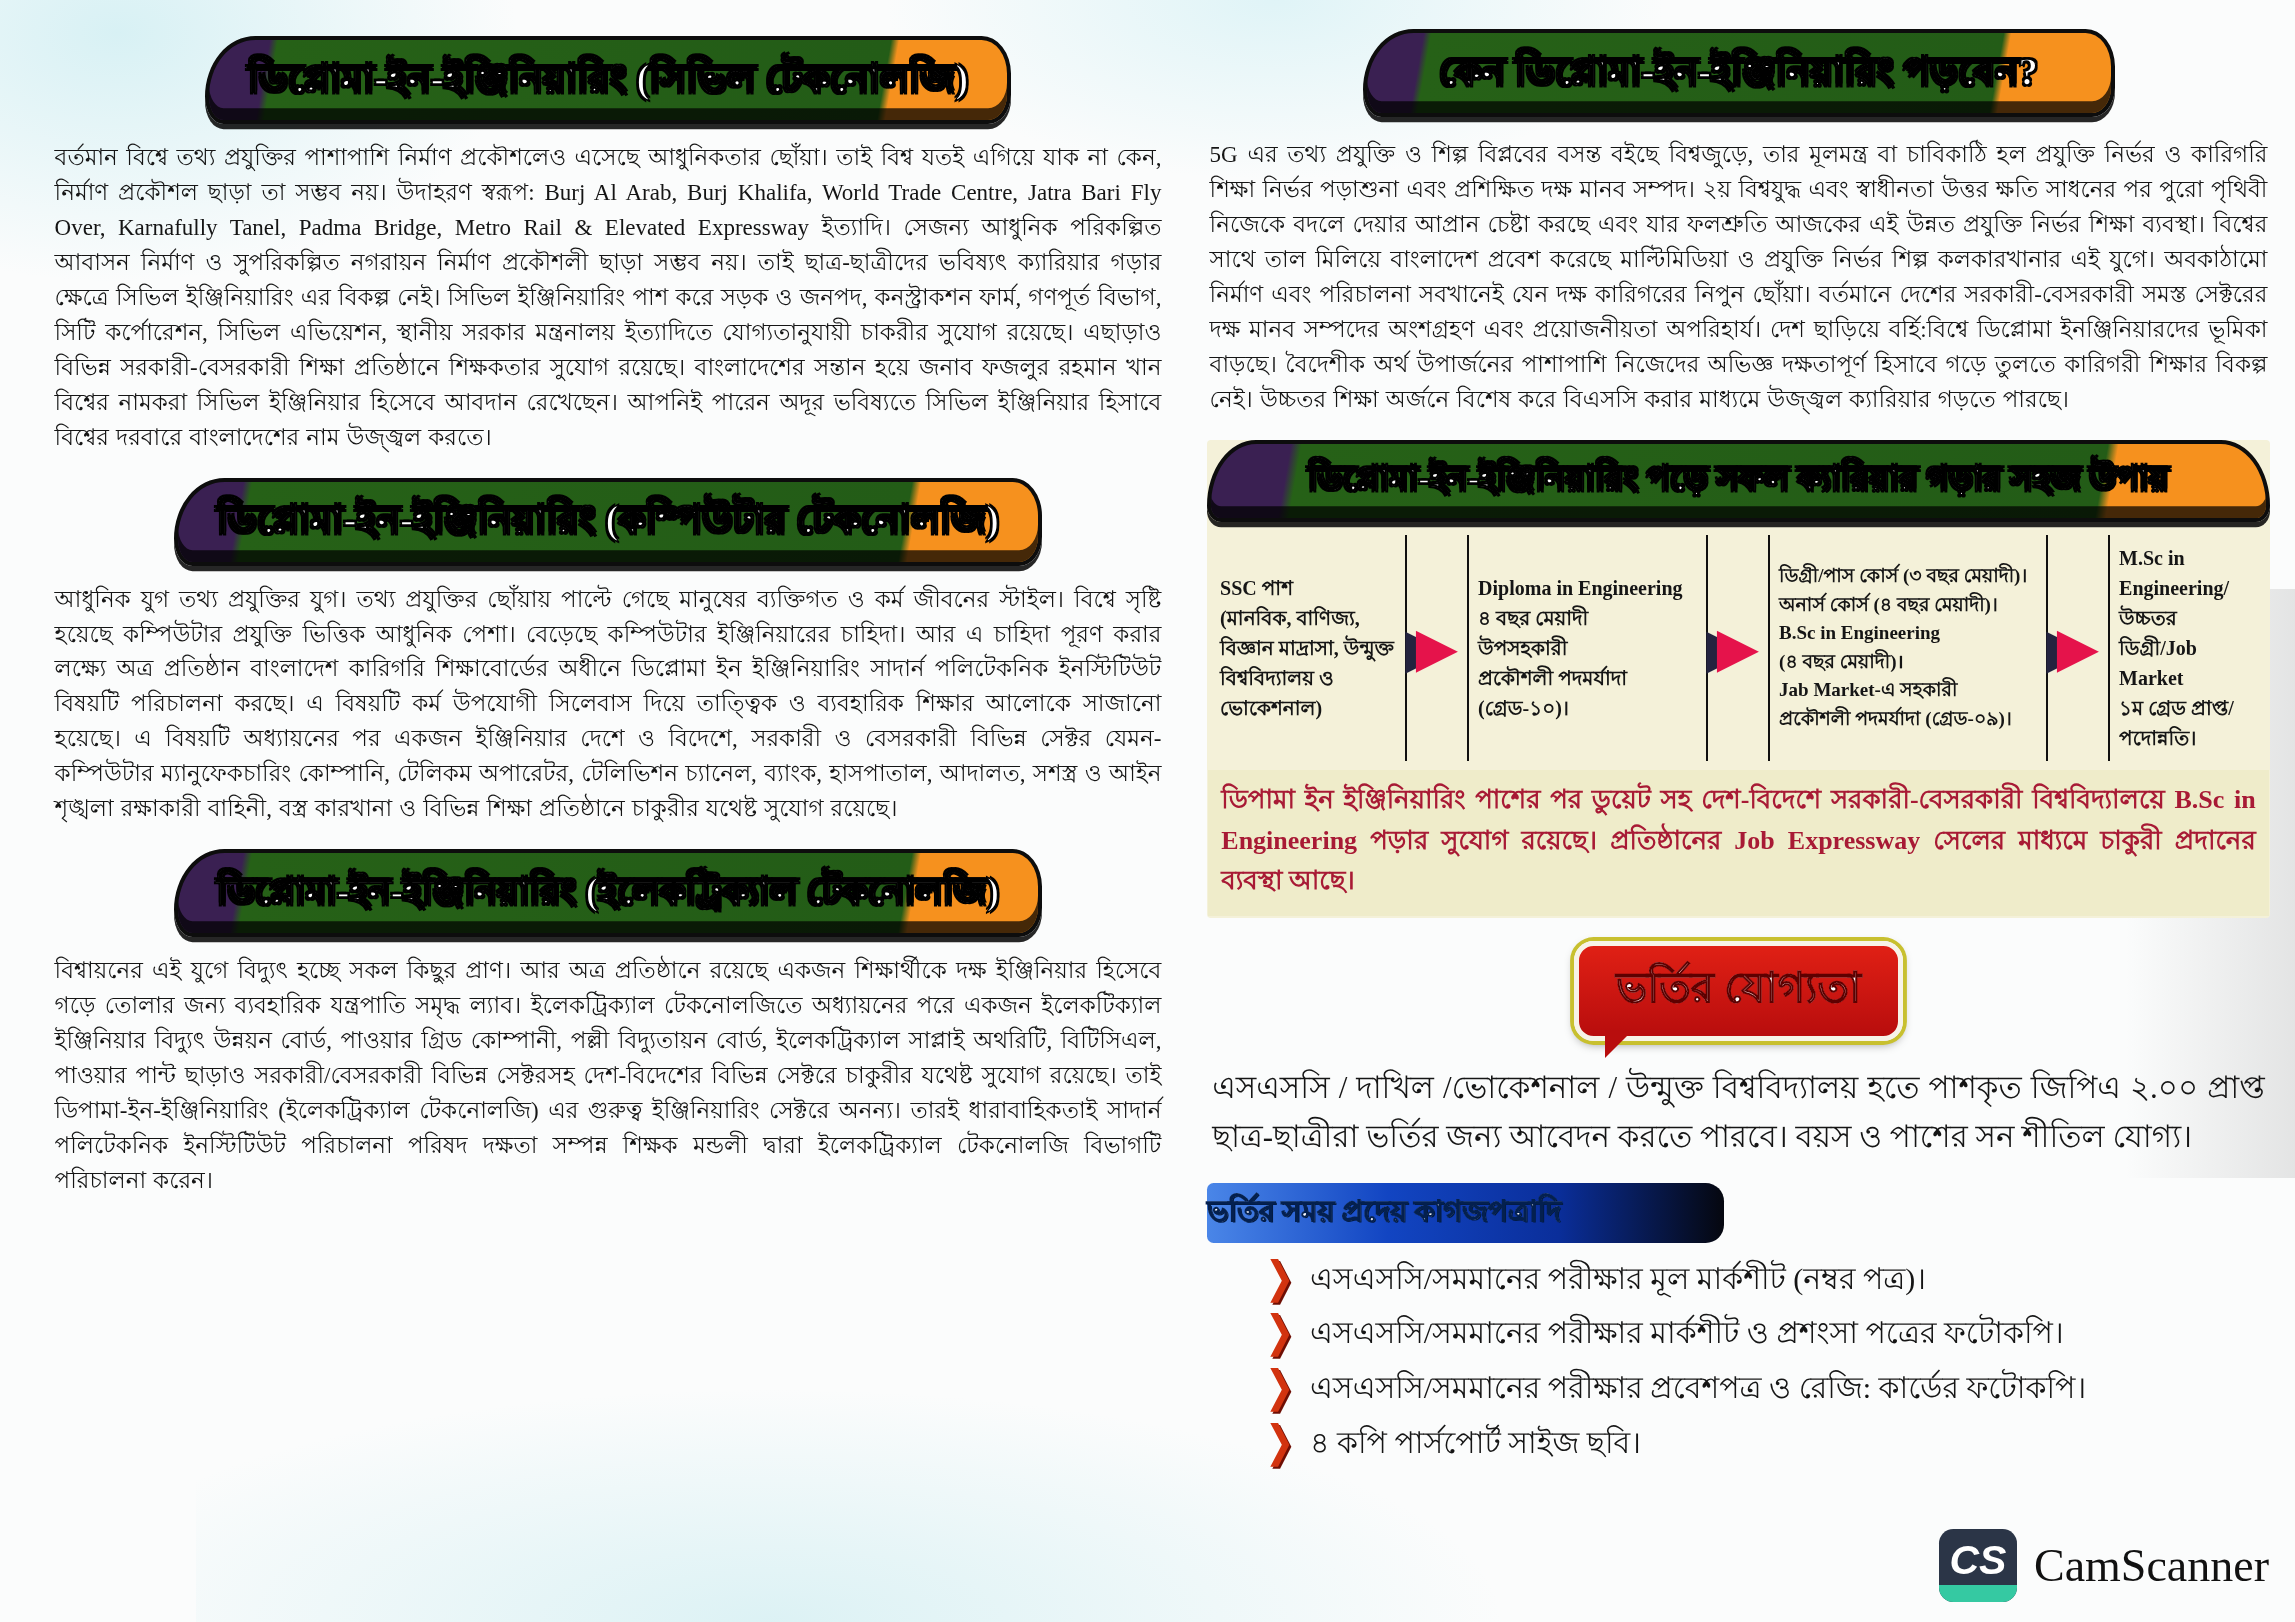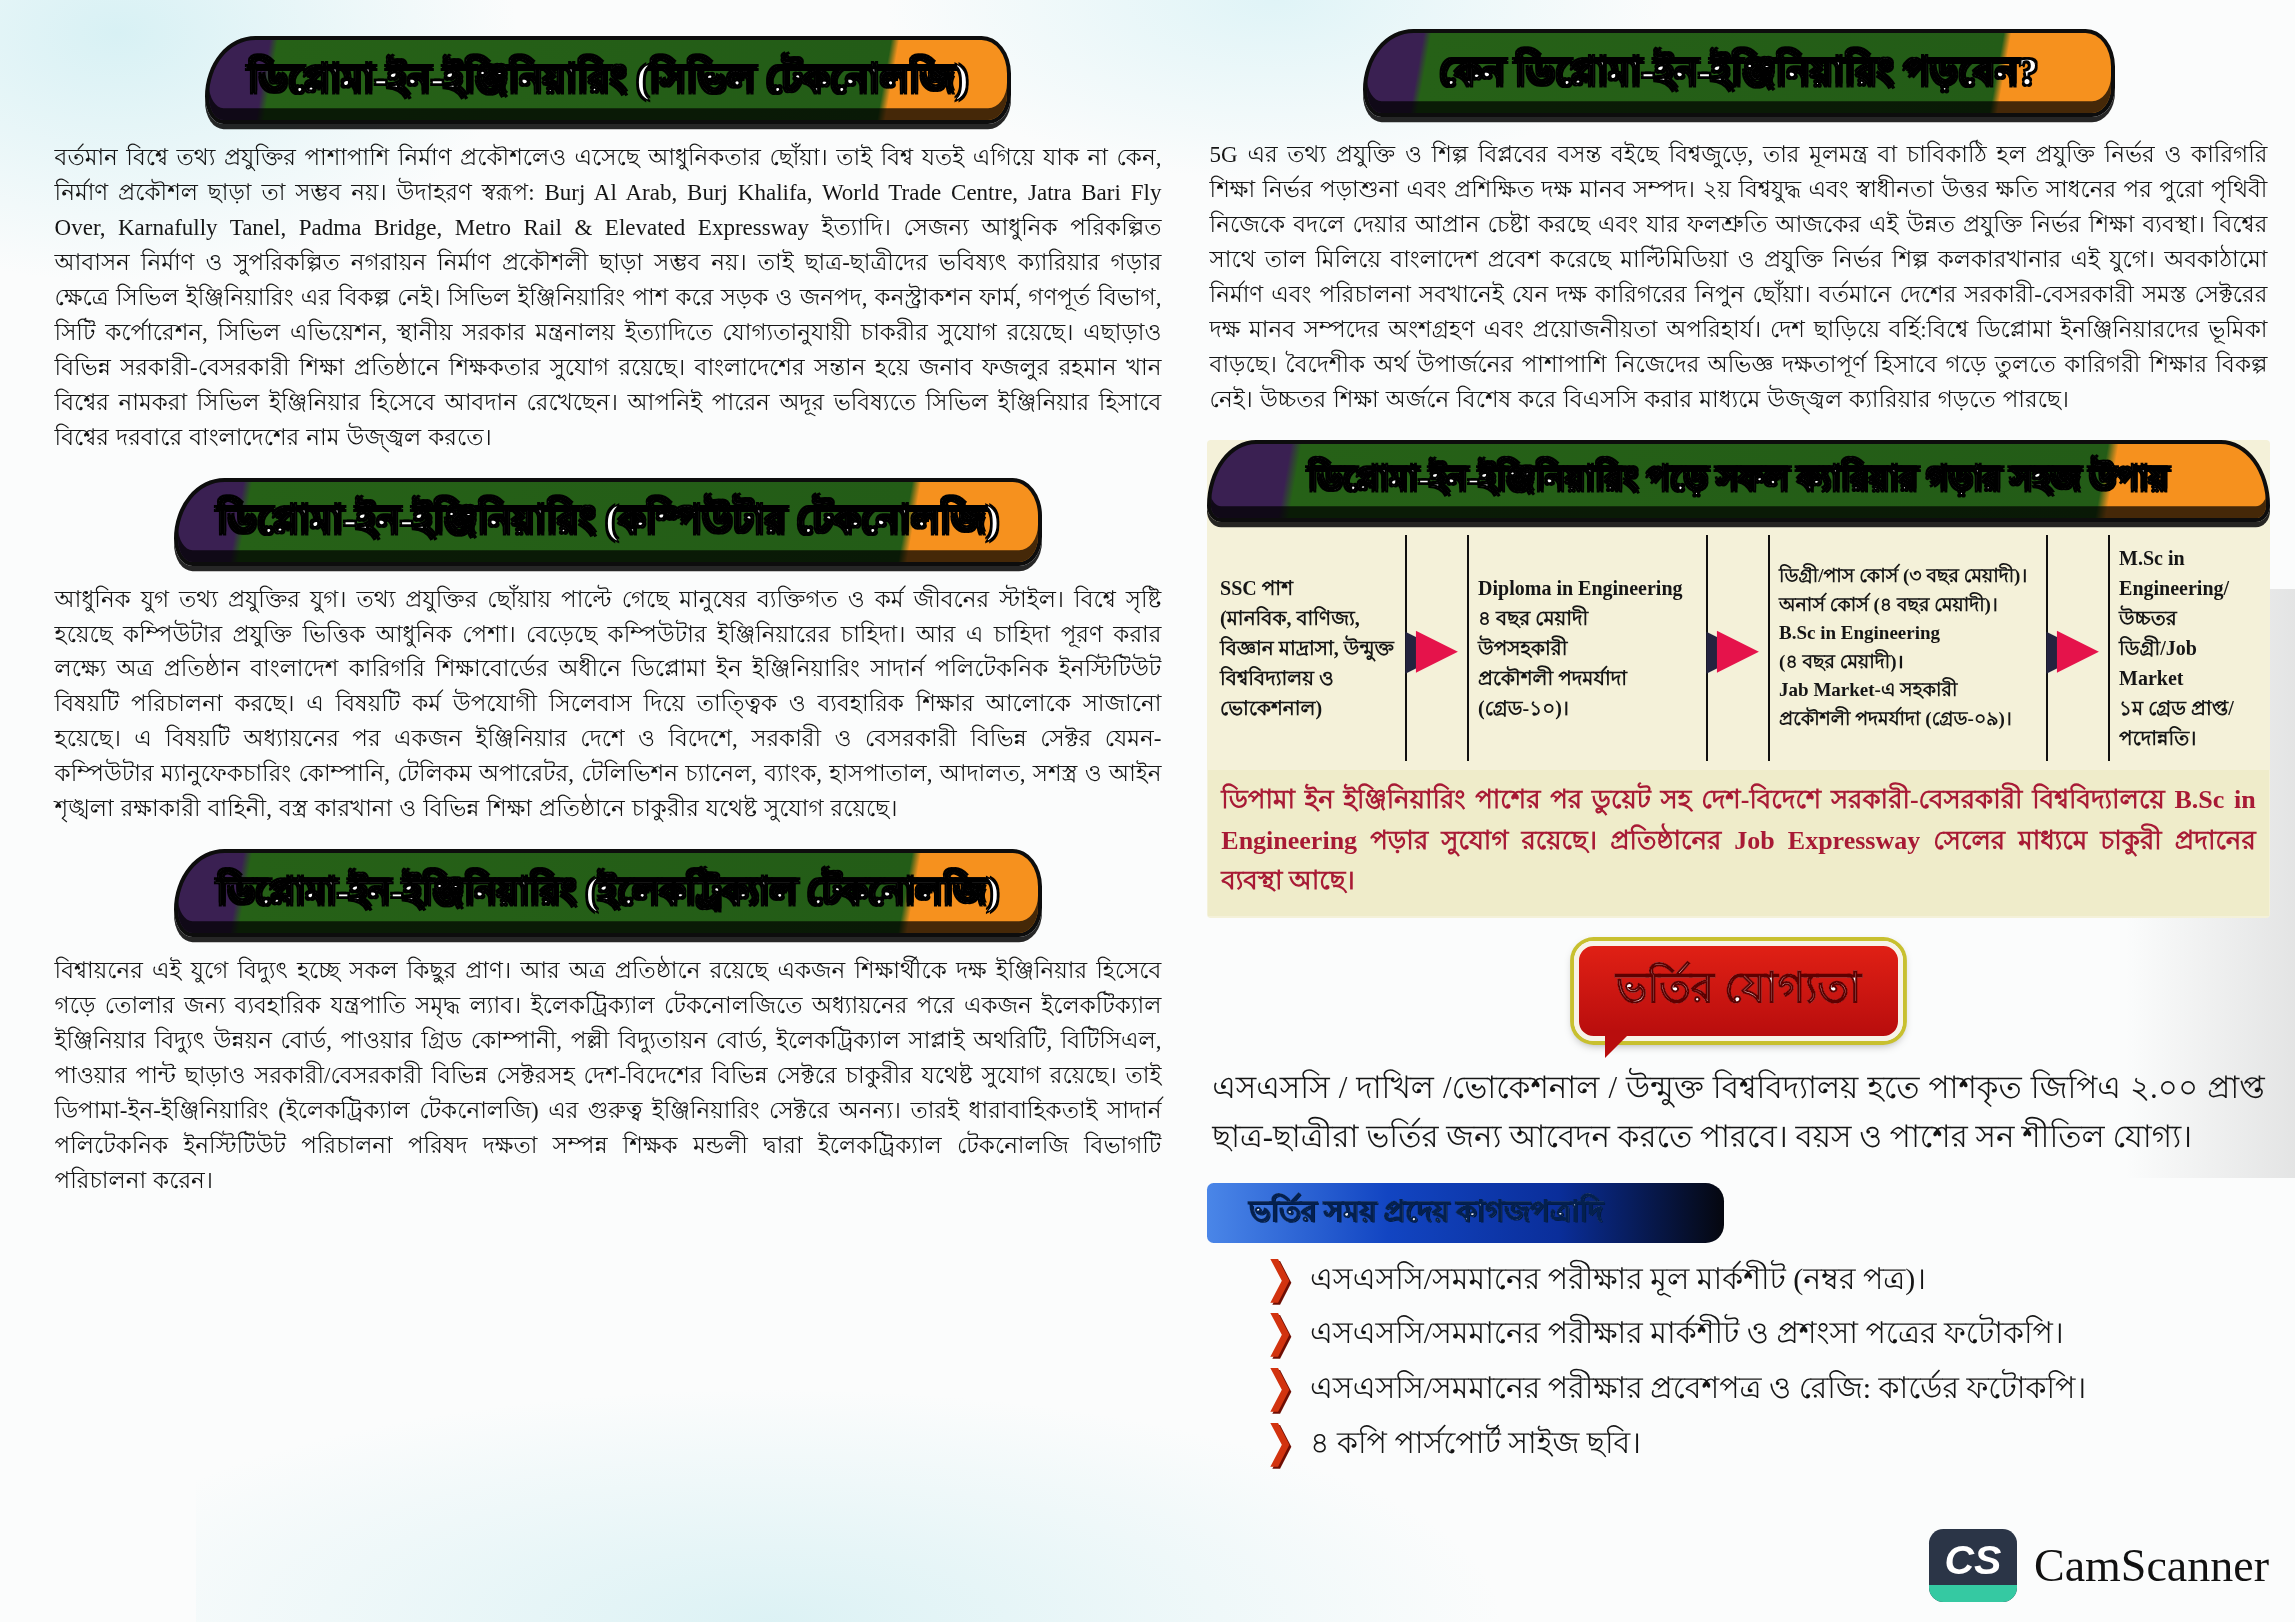--- a/index.html
+++ b/index.html
@@ -82,38 +82,38 @@
   }
   .elig-badge::after {
     content:""; position:absolute; left:26px; bottom:-22px;
     border:14.4px solid transparent; border-top-color:#b80d0d; border-left-color:#b80d0d;
   }
   .elig-text { font-size:31px; line-height:1.6; text-align:justify; margin:17px 5.2px 6.5px 5.2px; }
 
   
   .docs-bar {
     width:517px; height:60px; margin-top:14.4px;
-    display:flex; align-items:center; padding-left:42px;
+    display:flex; align-items:center; 
     background:linear-gradient(90deg,#4a86e8 0%,#1245c2 35%,#0a2e9a 68%,#05070f 100%);
     border-radius:6.5px 18.3px 18.3px 6.5px;
     color:#fff; font-weight:bold; font-size:29px; white-space:nowrap;
     -webkit-text-stroke:1px #04204f;
     text-shadow:1.3px 1.3px 0 #031a40;
   }
   .doc-list { margin:17px 0 0 58px; }
   .doc-item { display:flex; align-items:baseline; gap:15.7px; font-size:30px; line-height:1.0; margin-bottom:19.6px; }
   .doc-bullet {
     font-family:"DejaVu Sans",sans-serif; font-weight:bold;
     font-size:35px; color:#d2330f; text-shadow:2px 1.3px 0 #6e0e04; transform:scaleY(1.25);
   }
 
   
   .camscanner { position:absolute; right:26px; bottom:19.6px; display:flex; align-items:center; gap:17px; z-index:2; }
   .cs-icon {
-    width:88px; height:73px; border-radius:14.4px; overflow:hidden;
+    width:78px; height:73px; border-radius:14.4px; overflow:hidden;
     background:#2b3547; position:relative;
     display:flex; align-items:center; justify-content:center;
   }
   .cs-icon span {
     color:#fff; font-weight:bold; font-size:41px; font-family:"Liberation Sans",sans-serif;
     margin-bottom:10.5px; font-style:italic;
   }
   .cs-icon::after { content:""; position:absolute; left:0; right:0; bottom:0; height:17px; background:#35c9a2; }
   .cs-label { font-size:46px; color:#111; }
 </style>

